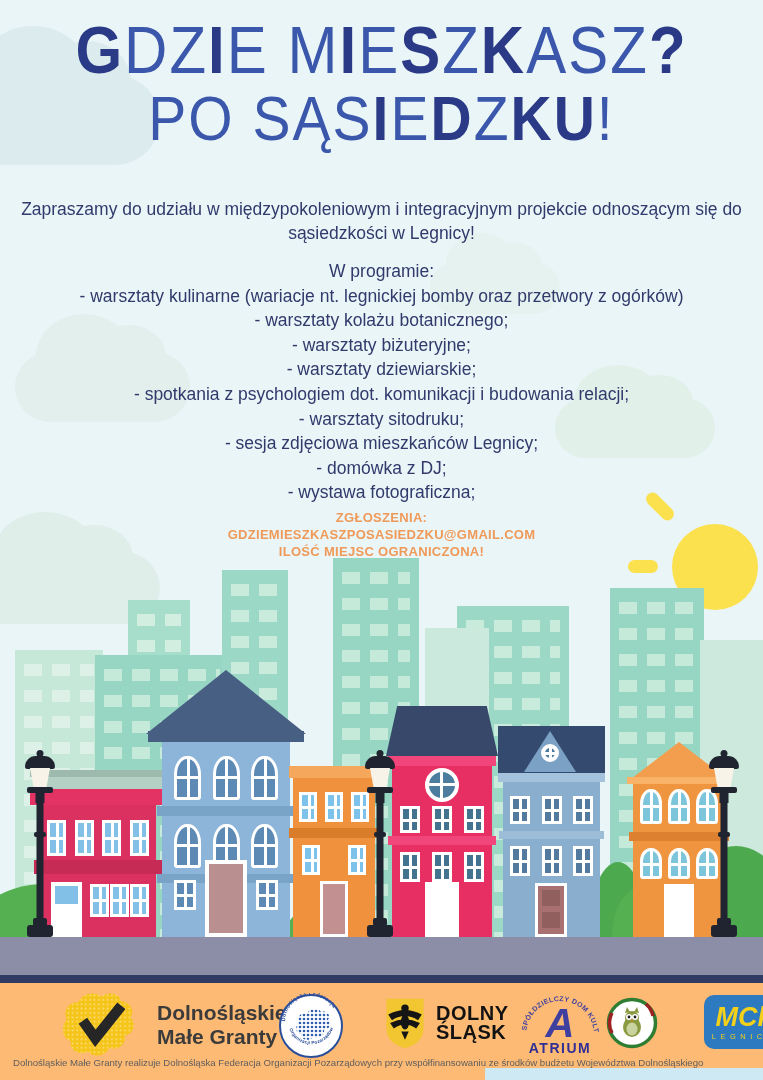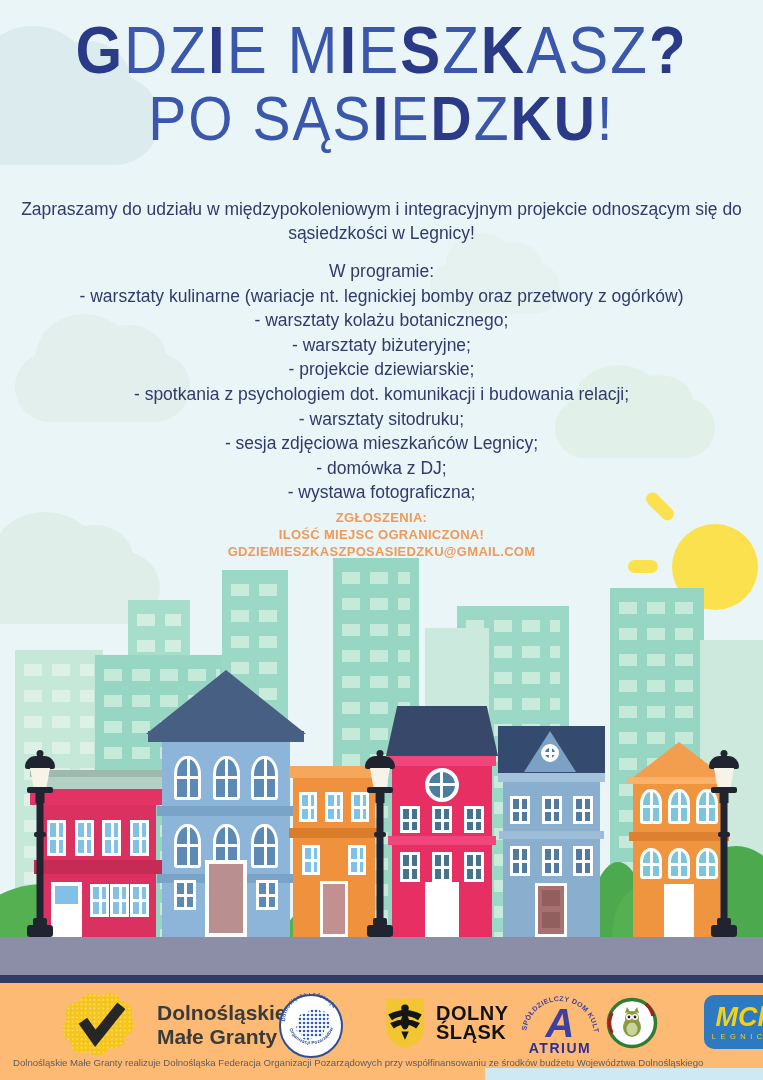--- a/index.html
+++ b/index.html
@@ -293,33 +293,33 @@
   </div>
 
   <div class="intro">Zapraszamy do udziału w międzypokoleniowym i integracyjnym projekcie odnoszącym się do sąsiedzkości w Legnicy!</div>
 
   <div class="program">
     <div>W programie:</div>
     <div>
         <div class="p-line">- warsztaty kulinarne (wariacje nt. legnickiej bomby oraz przetwory z ogórków)</div>
         <div class="p-line">- warsztaty kolażu botanicznego;</div>
         <div class="p-line">- warsztaty biżuteryjne;</div>
-        <div class="p-line">- projekcie dziewiarskie;</div>
+        <div class="p-line">- warsztaty dziewiarskie;</div>
         <div class="p-line">- spotkania z psychologiem dot. komunikacji i budowania relacji;</div>
         <div class="p-line">- warsztaty sitodruku;</div>
         <div class="p-line">- sesja zdjęciowa mieszkańców Legnicy;</div>
         <div class="p-line">- domówka z DJ;</div>
         <div class="p-line">- wystawa fotograficzna;</div>
       </div>
   </div>
 
   <div class="details">
       <div class="d-line">ZGŁOSZENIA:</div>
+      <div class="d-line">GDZIEMIESZKASZPOSASIEDZKU@GMAIL.COM</div>
       <div class="d-line">ILOŚĆ MIEJSC OGRANICZONA!</div>
-      <div class="d-line">GDZIEMIESZKASZPOSASIEDZKU@GMAIL.COM</div>
     </div>
 
   <div class="footer">
 
     <div class="logo" style="left:56px;top:6px;">
       <svg width="92" height="72" viewBox="0 0 94 76">
         <defs>
           <pattern id="dmgDots" width="4.6" height="4.6" patternUnits="userSpaceOnUse">
             <rect width="4.6" height="4.6" fill="#f6c51b"></rect>
             <circle cx="2.3" cy="2.3" r="0.9" fill="#ffffff" opacity="0.5"></circle>

